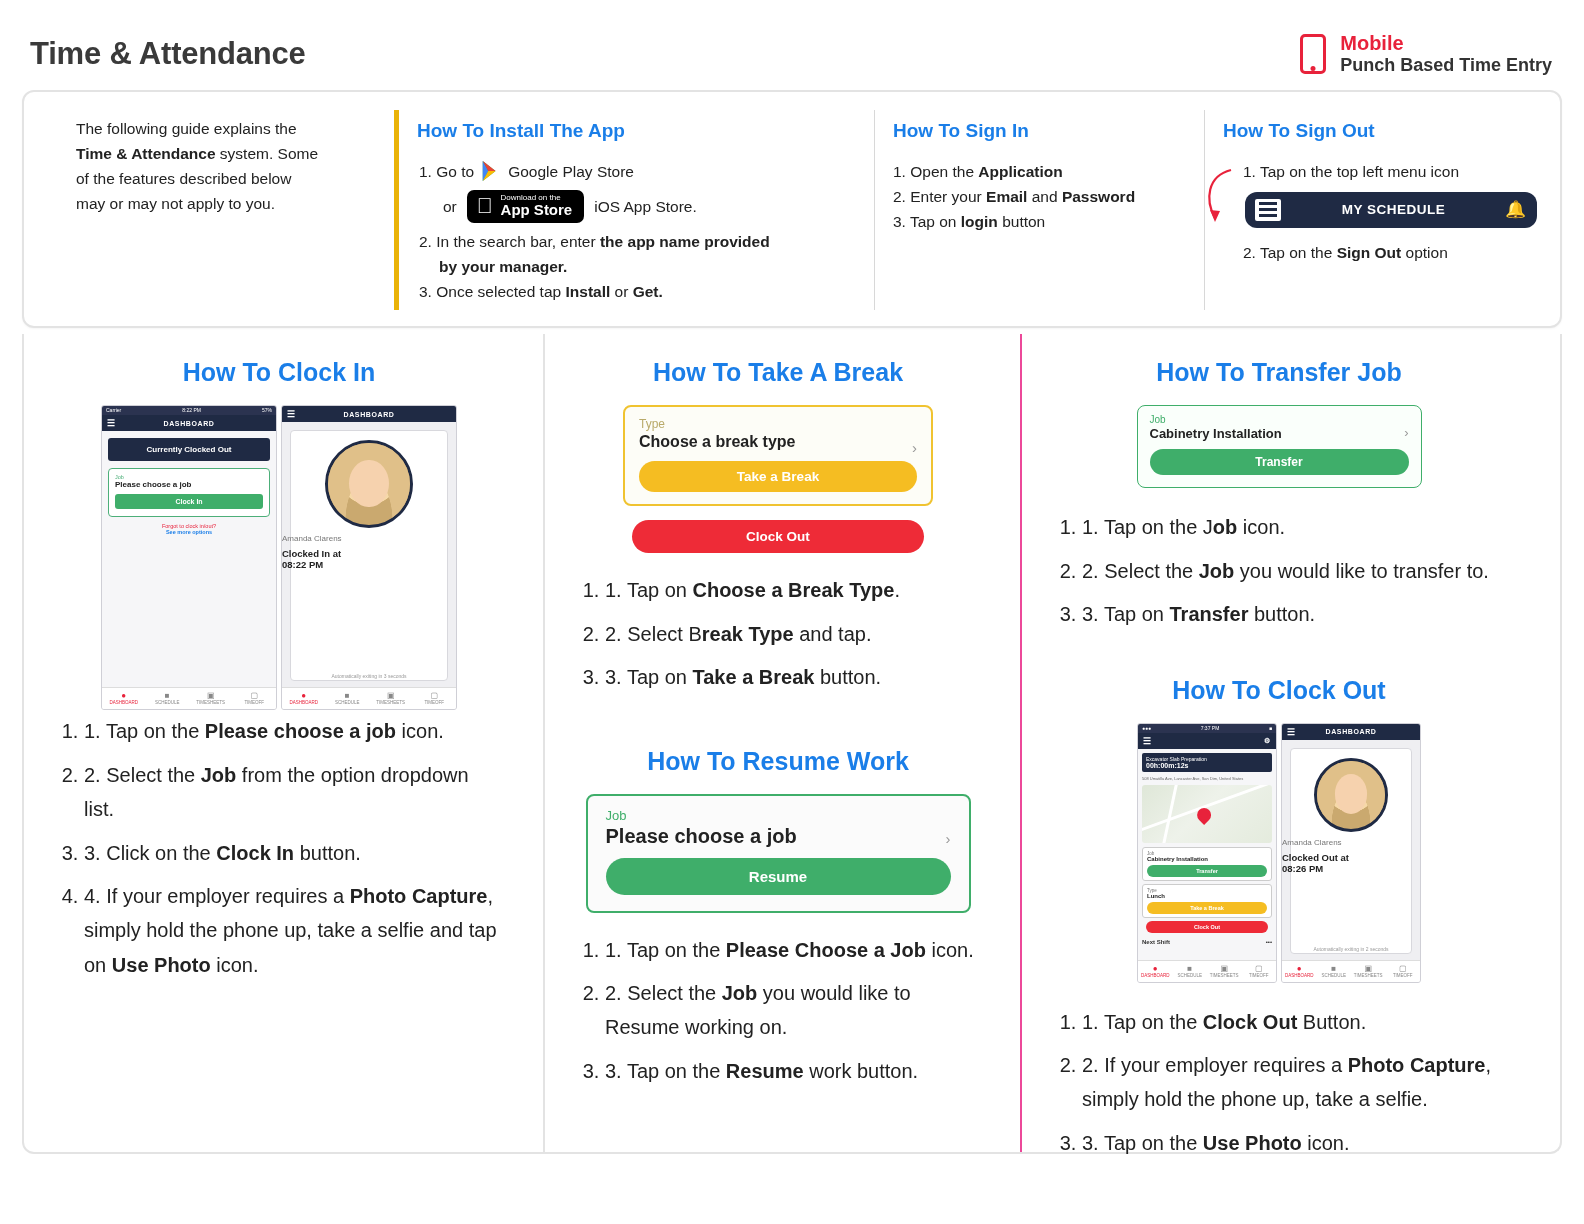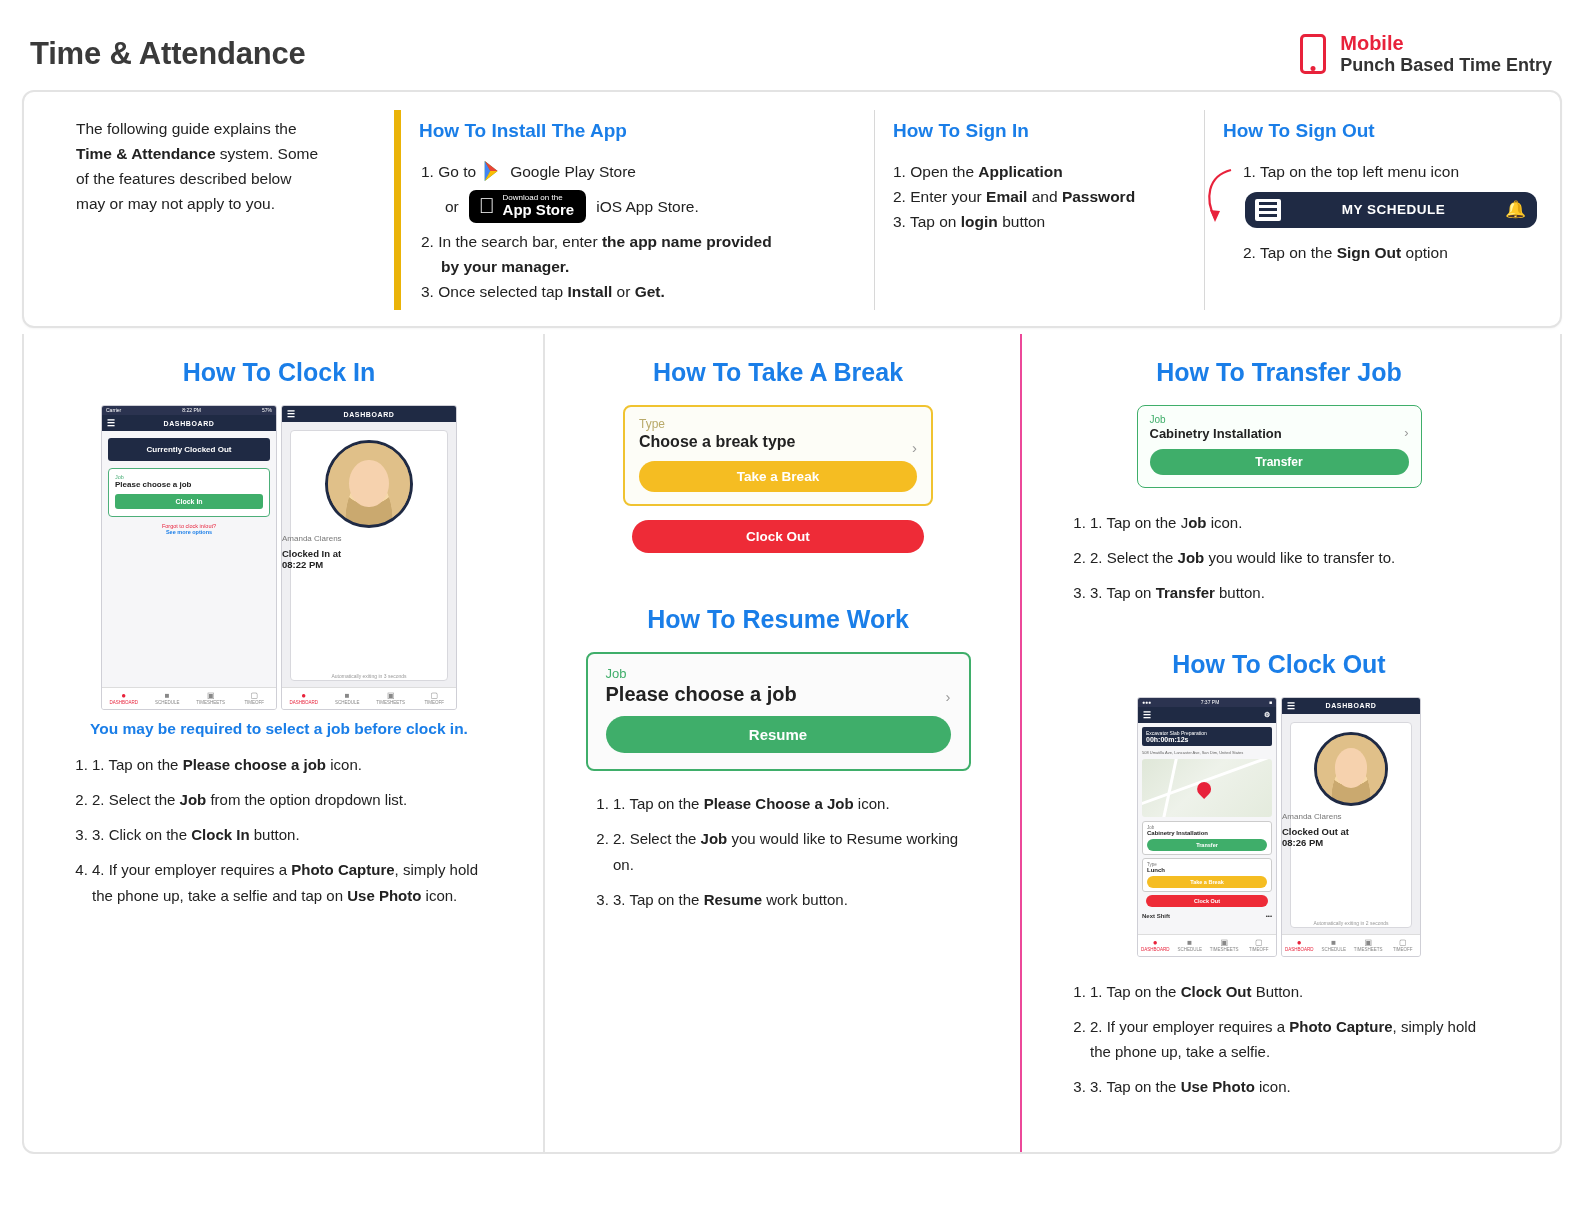--- a/index.html
+++ b/index.html
@@ -43,21 +43,21 @@
   .top-panel {
     border:2px solid #e3e3e3; border-radius:12px;
     background:#fff;
     display:flex;
     padding:18px 10px 16px 10px;
     margin-top:4px;
     box-shadow:0 1px 2px rgba(0,0,0,0.04);
   }
   .tp-col { padding:6px 18px; font-size:15.5px; line-height:1.62; }
   .tp-col.intro { width:360px; padding-left:42px; padding-right:12px;}
-  .tp-col.install { width:480px; border-left:7px solid #eab308; }
+  .tp-col.install { width:480px; border-left:5px solid #eab308; }
   .tp-col.signin { width:330px; border-left:1px solid #d8d8d8; }
   .tp-col.signout { width:340px; border-left:1px solid #d8d8d8; }
   .tp-head {
     color:#1a7ee8; font-size:19px; font-weight:bold; margin-bottom:12px;
   }
   .play-wrap { display:inline-block; width:24px; height:22px; position:relative; vertical-align:-5px; margin:0 5px;}
   .play-wrap svg { position:absolute; left:0; top:0; }
   .appstore-badge {
     display:inline-flex; align-items:center; gap:6px;
     background:#000; color:#fff; border-radius:7px;
@@ -97,21 +97,21 @@
   .col.c2 { width:468px; border-left:2px solid #e3e3e3; }
   .col.c3 { width:516px; border-left:2px solid #ec4899; }
   .sec-head {
     color:#1a7ee8; font-size:25px; font-weight:bold; text-align:center;
     margin:2px 0 18px 0;
   }
   .note-blue {
     color:#1a7ee8; font-weight:bold; font-size:15.5px; text-align:center;
     margin:10px 0 14px 0;
   }
-  ol.steps { margin:12px; padding-left:30px; font-size:15px; line-height:1.72; }
+  ol.steps { margin:4px; padding-left:30px; font-size:20px; line-height:1.72; }
   ol.steps li { margin-bottom:9px; }
 
   
   .phones { display:flex; justify-content:center; gap:4px; align-items:flex-start; }
   .phone {
     width:176px; height:305px; background:#f6f6f8; border:1px solid #cfcfd6;
     border-radius:3px; overflow:hidden; position:relative; font-size:7px;
   }
   .phone.dark { background:#efeff2; }
   .phone .statusbar {
@@ -387,41 +387,45 @@
           <div class="sel-exit">Automatically exiting in 3 seconds</div>
           <div class="tabbar">
             <div class="active"><span class="ic">●</span><span>DASHBOARD</span></div>
             <div><span class="ic">■</span><span>SCHEDULE</span></div>
             <div><span class="ic">▣</span><span>TIMESHEETS</span></div>
             <div><span class="ic">▢</span><span>TIMEOFF</span></div>
           </div>
         </div>
       </div>
 
-      <div class="note-blue">You may be required to select a job before clock in.</div>
 
       <ol class="steps">
         <li><span>1. Tap on the </span><b>Please choose a job</b><span> icon.</span></li>
         <li><span>2. Select the </span><b>Job</b><span> from the option dropdown list.</span></li>
         <li><span>3. Click on the </span><b>Clock In</b><span> button.</span></li>
         <li><span>4. If your employer requires a </span><b>Photo Capture</b><span>, simply hold the phone up, take a selfie and tap on </span><b>Use Photo</b><span> icon.</span></li>
       </ol>
     </div>
 
     <div class="col c2">
       <div class="sec-head">How To Take A Break</div>
 
       <div class="widget">
         <div class="lbl">Type</div>
         <div class="val">Choose a break type</div>
         <div class="chev">›</div>
         <div class="yellow-btn">Take a Break</div>
       </div>
       <div class="red-btn">Clock Out</div>
 
+      <ol class="steps" style="margin-top:20px;">
+        <li><span>1. Tap on </span><b>Choose a Break Type</b><span>.</span></li>
+        <li><span>2. Select B</span><b>reak Type</b><span> and tap.</span></li>
+        <li><span>3. Tap on </span><b>Take a Break</b><span> button.</span></li>
+      </ol>
 
       <div class="sec-head" style="margin-top:52px;">How To Resume Work</div>
 
       <div class="widget resume">
         <div class="lbl">Job</div>
         <div class="val">Please choose a job</div>
         <div class="chev" style="margin-top:-28px;">›</div>
         <div class="green-pill">Resume</div>
       </div>
 

